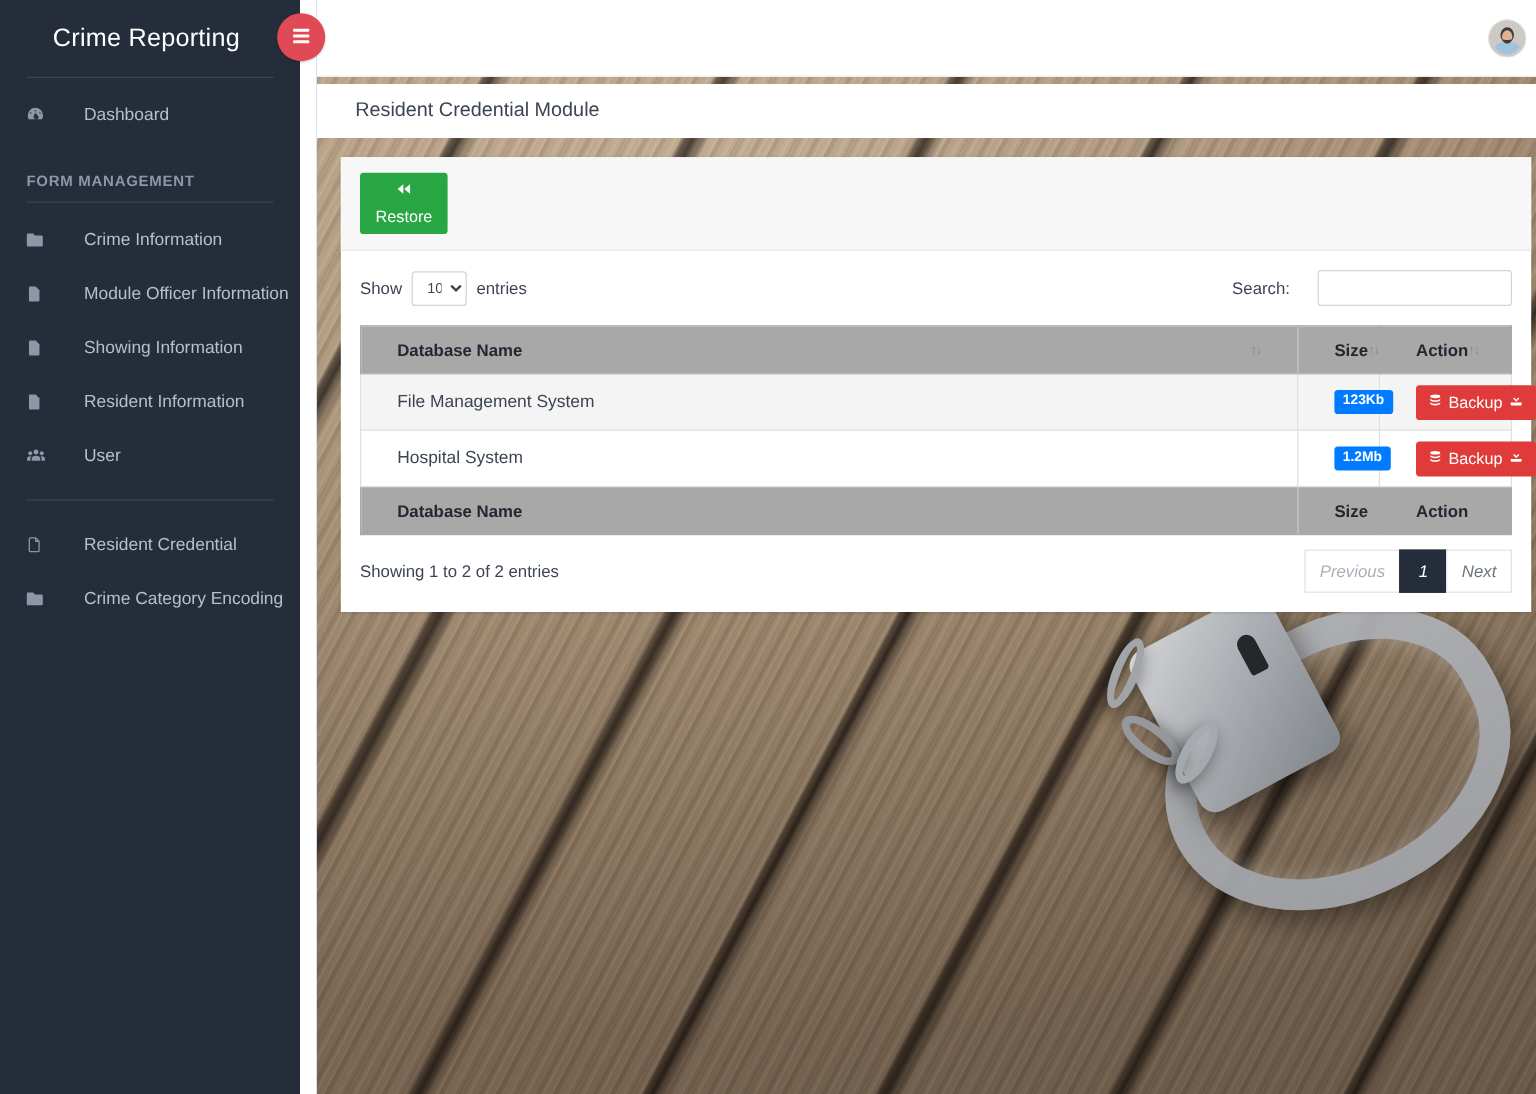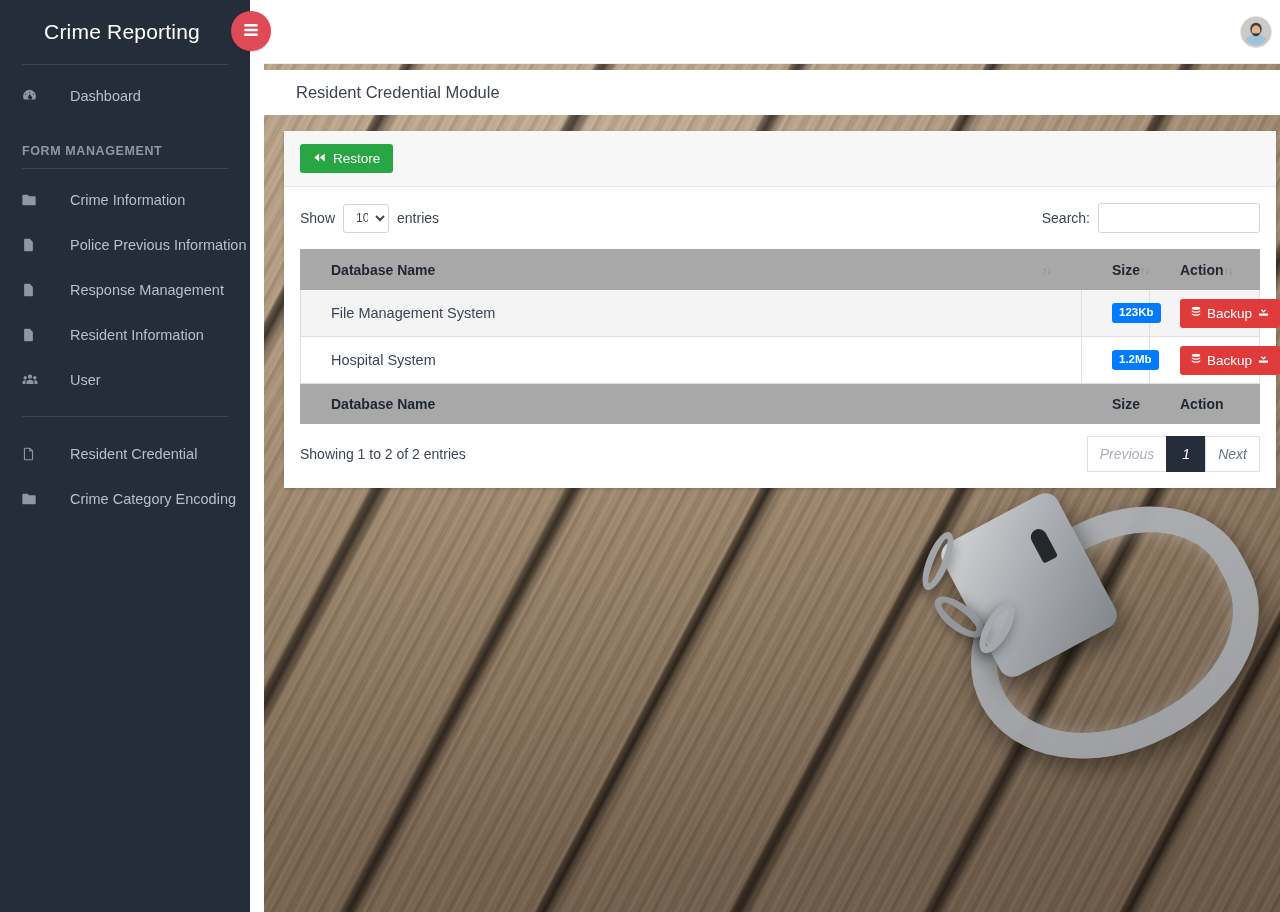--- a/index.html
+++ b/index.html
@@ -220,21 +220,21 @@
     padding: 13px 16px;
   }
   .btn {
     display: inline-flex; align-items: center; gap: 7px;
     border: none; cursor: pointer;
     font-size: 13.5px; color: #fff;
     padding: 7px 13px;
     border-radius: 3px;
     font-family: "Liberation Sans", sans-serif;
   }
-  .btn-restore { background: #27a643; }
+  .btn-restore { background: #27a643; flex-direction: column; }
   .btn-backup {
     background: #e03b3b;
     padding: 6px 10px;
     font-weight: normal;
     font-size: 13.5px;
     gap: 5px;
   }
   .card-body { padding: 16px 16px 10px 16px; }
 
   .dt-top {
@@ -249,21 +249,21 @@
     font-family: "Liberation Sans", sans-serif;
     font-size: 12px; color: #444;
     padding: 5px 4px 5px 8px;
     border: 1px solid #ced4da;
     border-radius: 3px;
     background: #fff;
     height: 29px;
     width: 46px;
   }
   .dt-filter {
-    display: flex; align-items: center; gap: 8px;
+    display: flex; align-items: center; gap: 23px;
     font-size: 14px; color: #3c4454;
   }
   .dt-filter input {
     font-family: "Liberation Sans", sans-serif;
     font-size: 13px;
     border: 1px solid #ced4da;
     border-radius: 3px;
     height: 30px;
     width: 162px;
     padding: 4px 8px;
@@ -374,30 +374,30 @@
       </span>
       <span class="lbl">Crime Information</span>
     </a>
 
     <a class="nav-item">
       <span class="ico">
         <svg width="15" height="16" viewBox="0 0 24 24" fill="currentColor">
             <path d="M14 2H6.5A1.5 1.5 0 0 0 5 3.5v17A1.5 1.5 0 0 0 6.5 22h11a1.5 1.5 0 0 0 1.5-1.5V7z"></path>
           </svg>
       </span>
-      <span class="lbl">Police Previous Information</span>
+      <span class="lbl">Module Officer Information</span>
     </a>
 
     <a class="nav-item">
       <span class="ico">
         <svg width="15" height="16" viewBox="0 0 24 24" fill="currentColor">
             <path d="M14 2H6.5A1.5 1.5 0 0 0 5 3.5v17A1.5 1.5 0 0 0 6.5 22h11a1.5 1.5 0 0 0 1.5-1.5V7z"></path>
           </svg>
       </span>
-      <span class="lbl">Response Management</span>
+      <span class="lbl">Showing Information</span>
     </a>
 
     <a class="nav-item">
       <span class="ico">
         <svg width="15" height="16" viewBox="0 0 24 24" fill="currentColor">
             <path d="M14 2H6.5A1.5 1.5 0 0 0 5 3.5v17A1.5 1.5 0 0 0 6.5 22h11a1.5 1.5 0 0 0 1.5-1.5V7z"></path>
           </svg>
       </span>
       <span class="lbl">Resident Information</span>
     </a>

